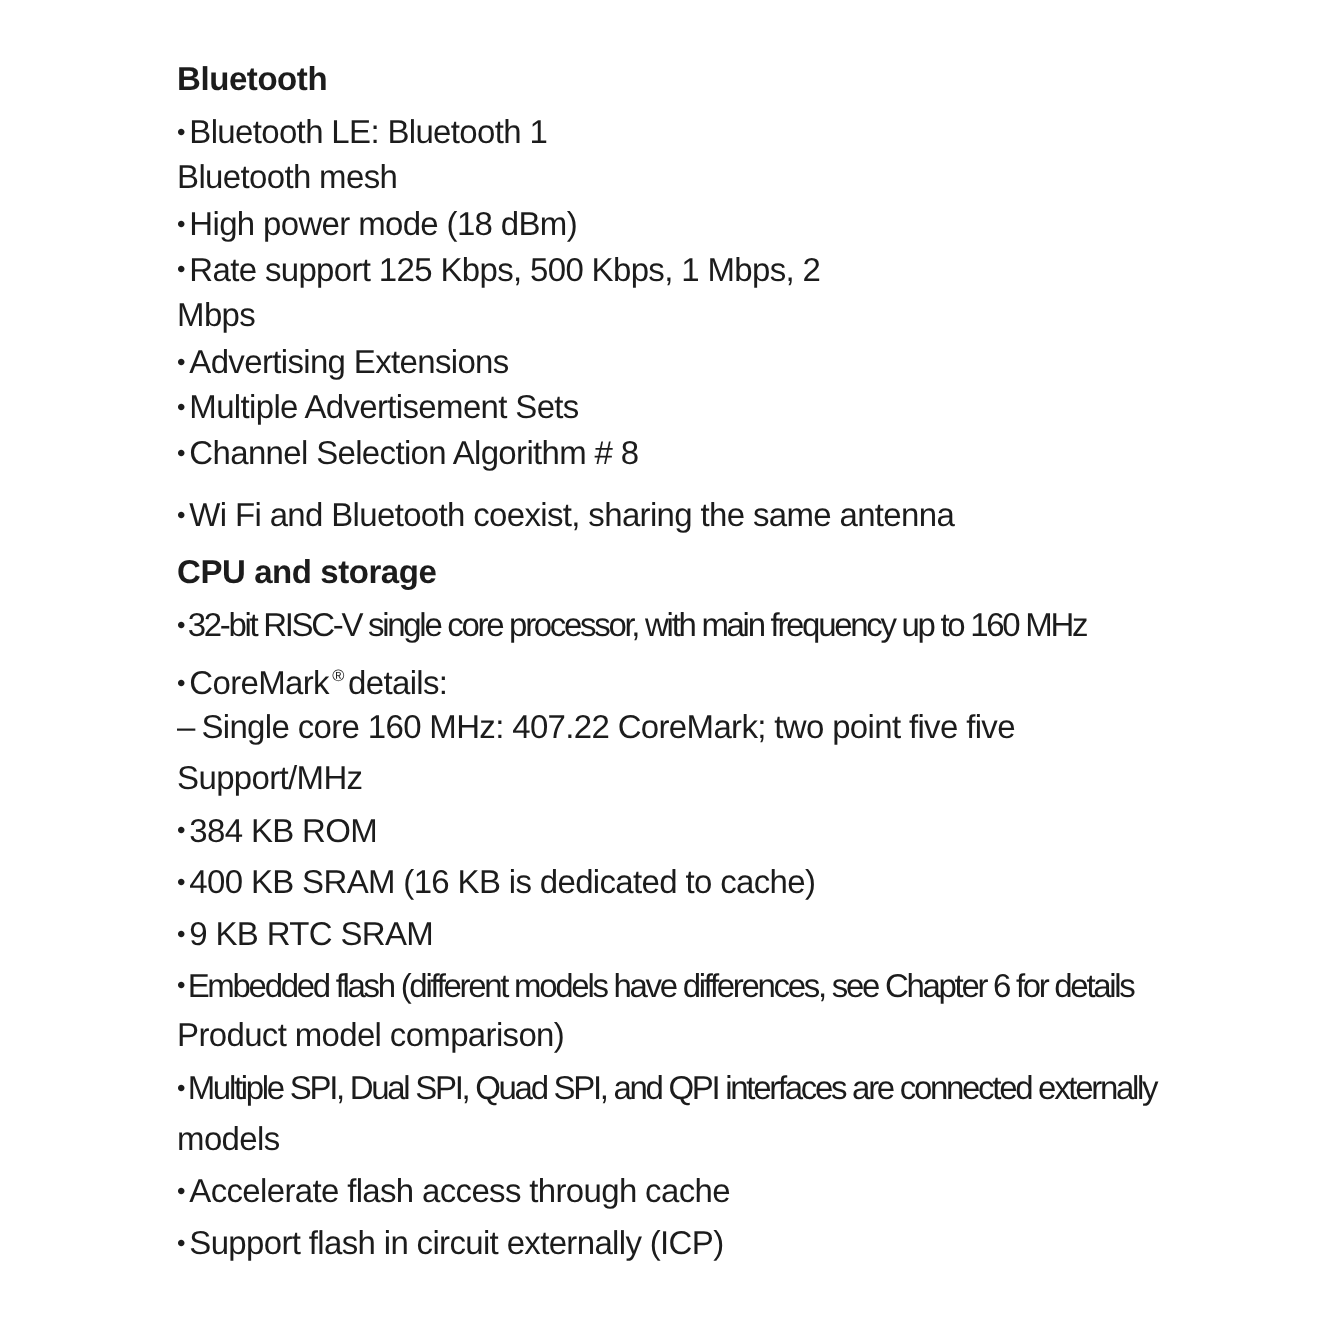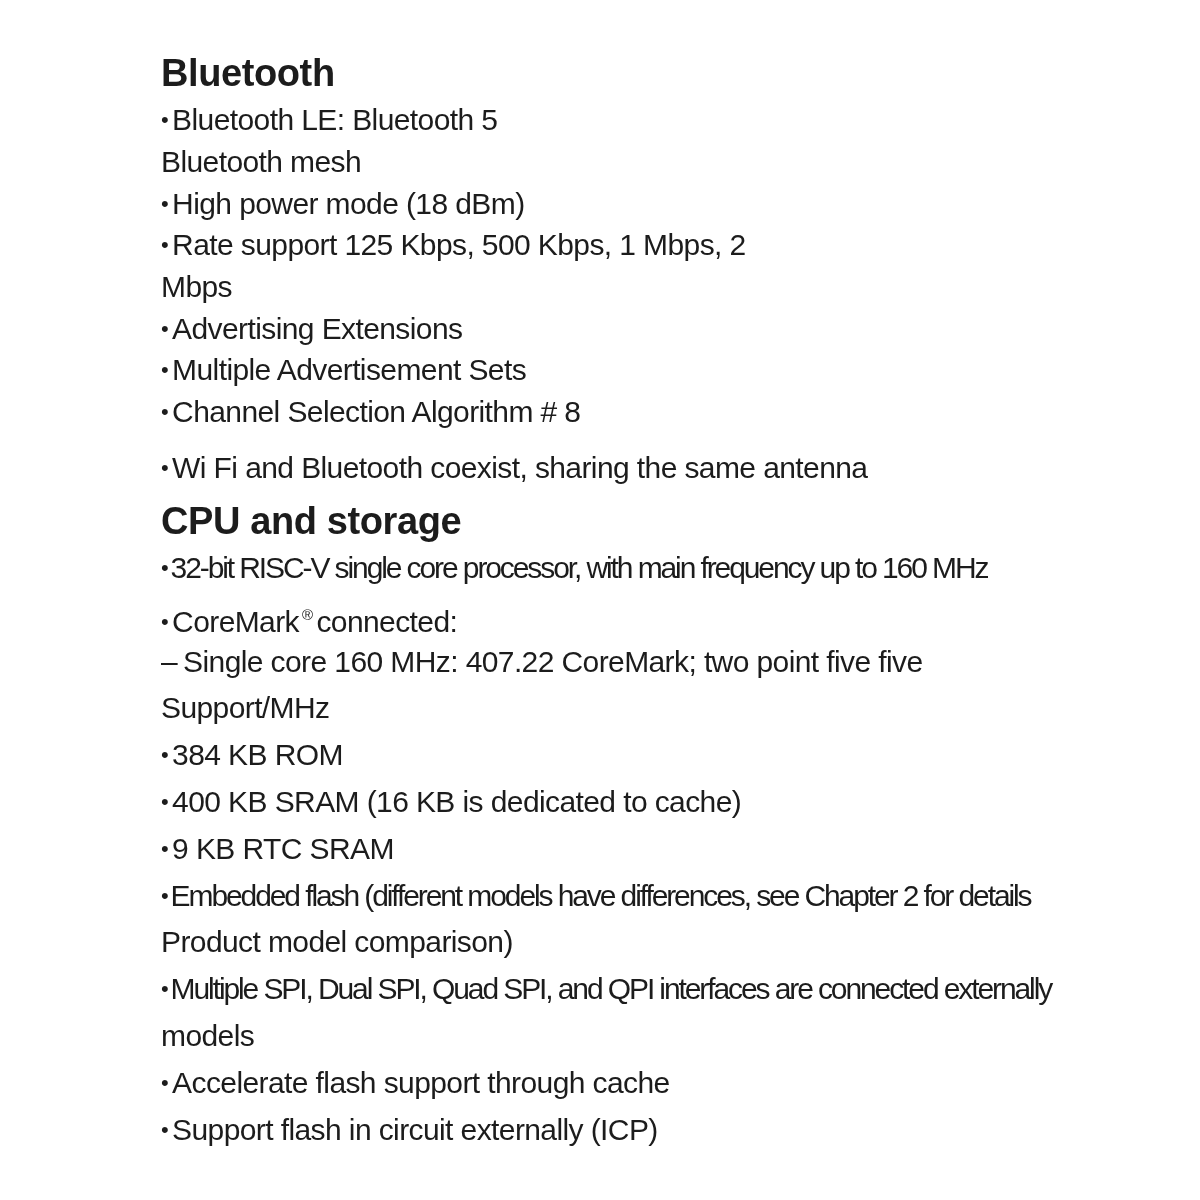--- a/index.html
+++ b/index.html
@@ -19,21 +19,21 @@
       position: absolute;
       left: 161px;
       white-space: nowrap;
       font-size: 30px;
       line-height: 36px;
       letter-spacing: -0.6px;
       transform-origin: left center;
     }
     .heading {
       font-weight: bold;
-      font-size: 38px;
+      font-size: 30px;
       letter-spacing: -0.4px;
     }
     .bullet::before {
       content: "\2022";
       display: inline-block;
       margin-right: 4px;
       font-size: 22px;
       vertical-align: 3px;
     }
     .dash::before {
@@ -45,39 +45,39 @@
       vertical-align: 12px;
       margin: 0 4px 0 3px;
     }
     .tight { letter-spacing: -2.1px; text-align: center; }
   </style>
 </head>
 <body>
 
 <div>
   <div class="line heading" style="top:55px">Bluetooth</div>
-  <div class="line bullet" style="top:102px">Bluetooth LE: Bluetooth 5</div>
+  <div class="line bullet" style="top:102px">Bluetooth LE: Bluetooth 1</div>
   <div class="line" style="top:144px">Bluetooth mesh</div>
   <div class="line bullet" style="top:186px">High power mode (18 dBm)</div>
   <div class="line bullet" style="top:227px">Rate support 125 Kbps, 500 Kbps, 1 Mbps, 2</div>
   <div class="line" style="top:269px">Mbps</div>
   <div class="line bullet" style="top:311px">Advertising Extensions</div>
   <div class="line bullet" style="top:352px">Multiple Advertisement Sets</div>
   <div class="line bullet" style="top:394px">Channel Selection Algorithm # 8</div>
   <div class="line bullet" style="top:450px">Wi Fi and Bluetooth coexist, sharing the same antenna</div>
 </div>
 
 <div>
   <div class="line heading" style="top:503px">CPU and storage</div>
   <div class="line bullet tight" style="top:550px">32-bit RISC-V single core processor, with main frequency up to 160 MHz</div>
-  <div class="line bullet" style="top:597px"><span>CoreMark</span><sup class="reg">®</sup><span>connected:</span></div>
+  <div class="line bullet" style="top:597px"><span>CoreMark</span><sup class="reg">®</sup><span>details:</span></div>
   <div class="line dash" style="top:644px">Single core 160 MHz: 407.22 CoreMark; two point five five</div>
   <div class="line" style="top:690px">Support/MHz</div>
   <div class="line bullet" style="top:737px">384 KB ROM</div>
   <div class="line bullet" style="top:784px">400 KB SRAM (16 KB is dedicated to cache)</div>
   <div class="line bullet" style="top:831px">9 KB RTC SRAM</div>
-  <div class="line bullet tight" style="top:878px">Embedded flash (different models have differences, see Chapter 2 for details</div>
+  <div class="line bullet tight" style="top:878px">Embedded flash (different models have differences, see Chapter 6 for details</div>
   <div class="line" style="top:924px">Product model comparison)</div>
   <div class="line bullet tight" style="top:971px">Multiple SPI, Dual SPI, Quad SPI, and QPI interfaces are connected externally</div>
   <div class="line" style="top:1018px">models</div>
-  <div class="line bullet" style="top:1065px">Accelerate flash support through cache</div>
+  <div class="line bullet" style="top:1065px">Accelerate flash access through cache</div>
   <div class="line bullet" style="top:1112px">Support flash in circuit externally (ICP)</div>
 </div>
 
 </body></html>

